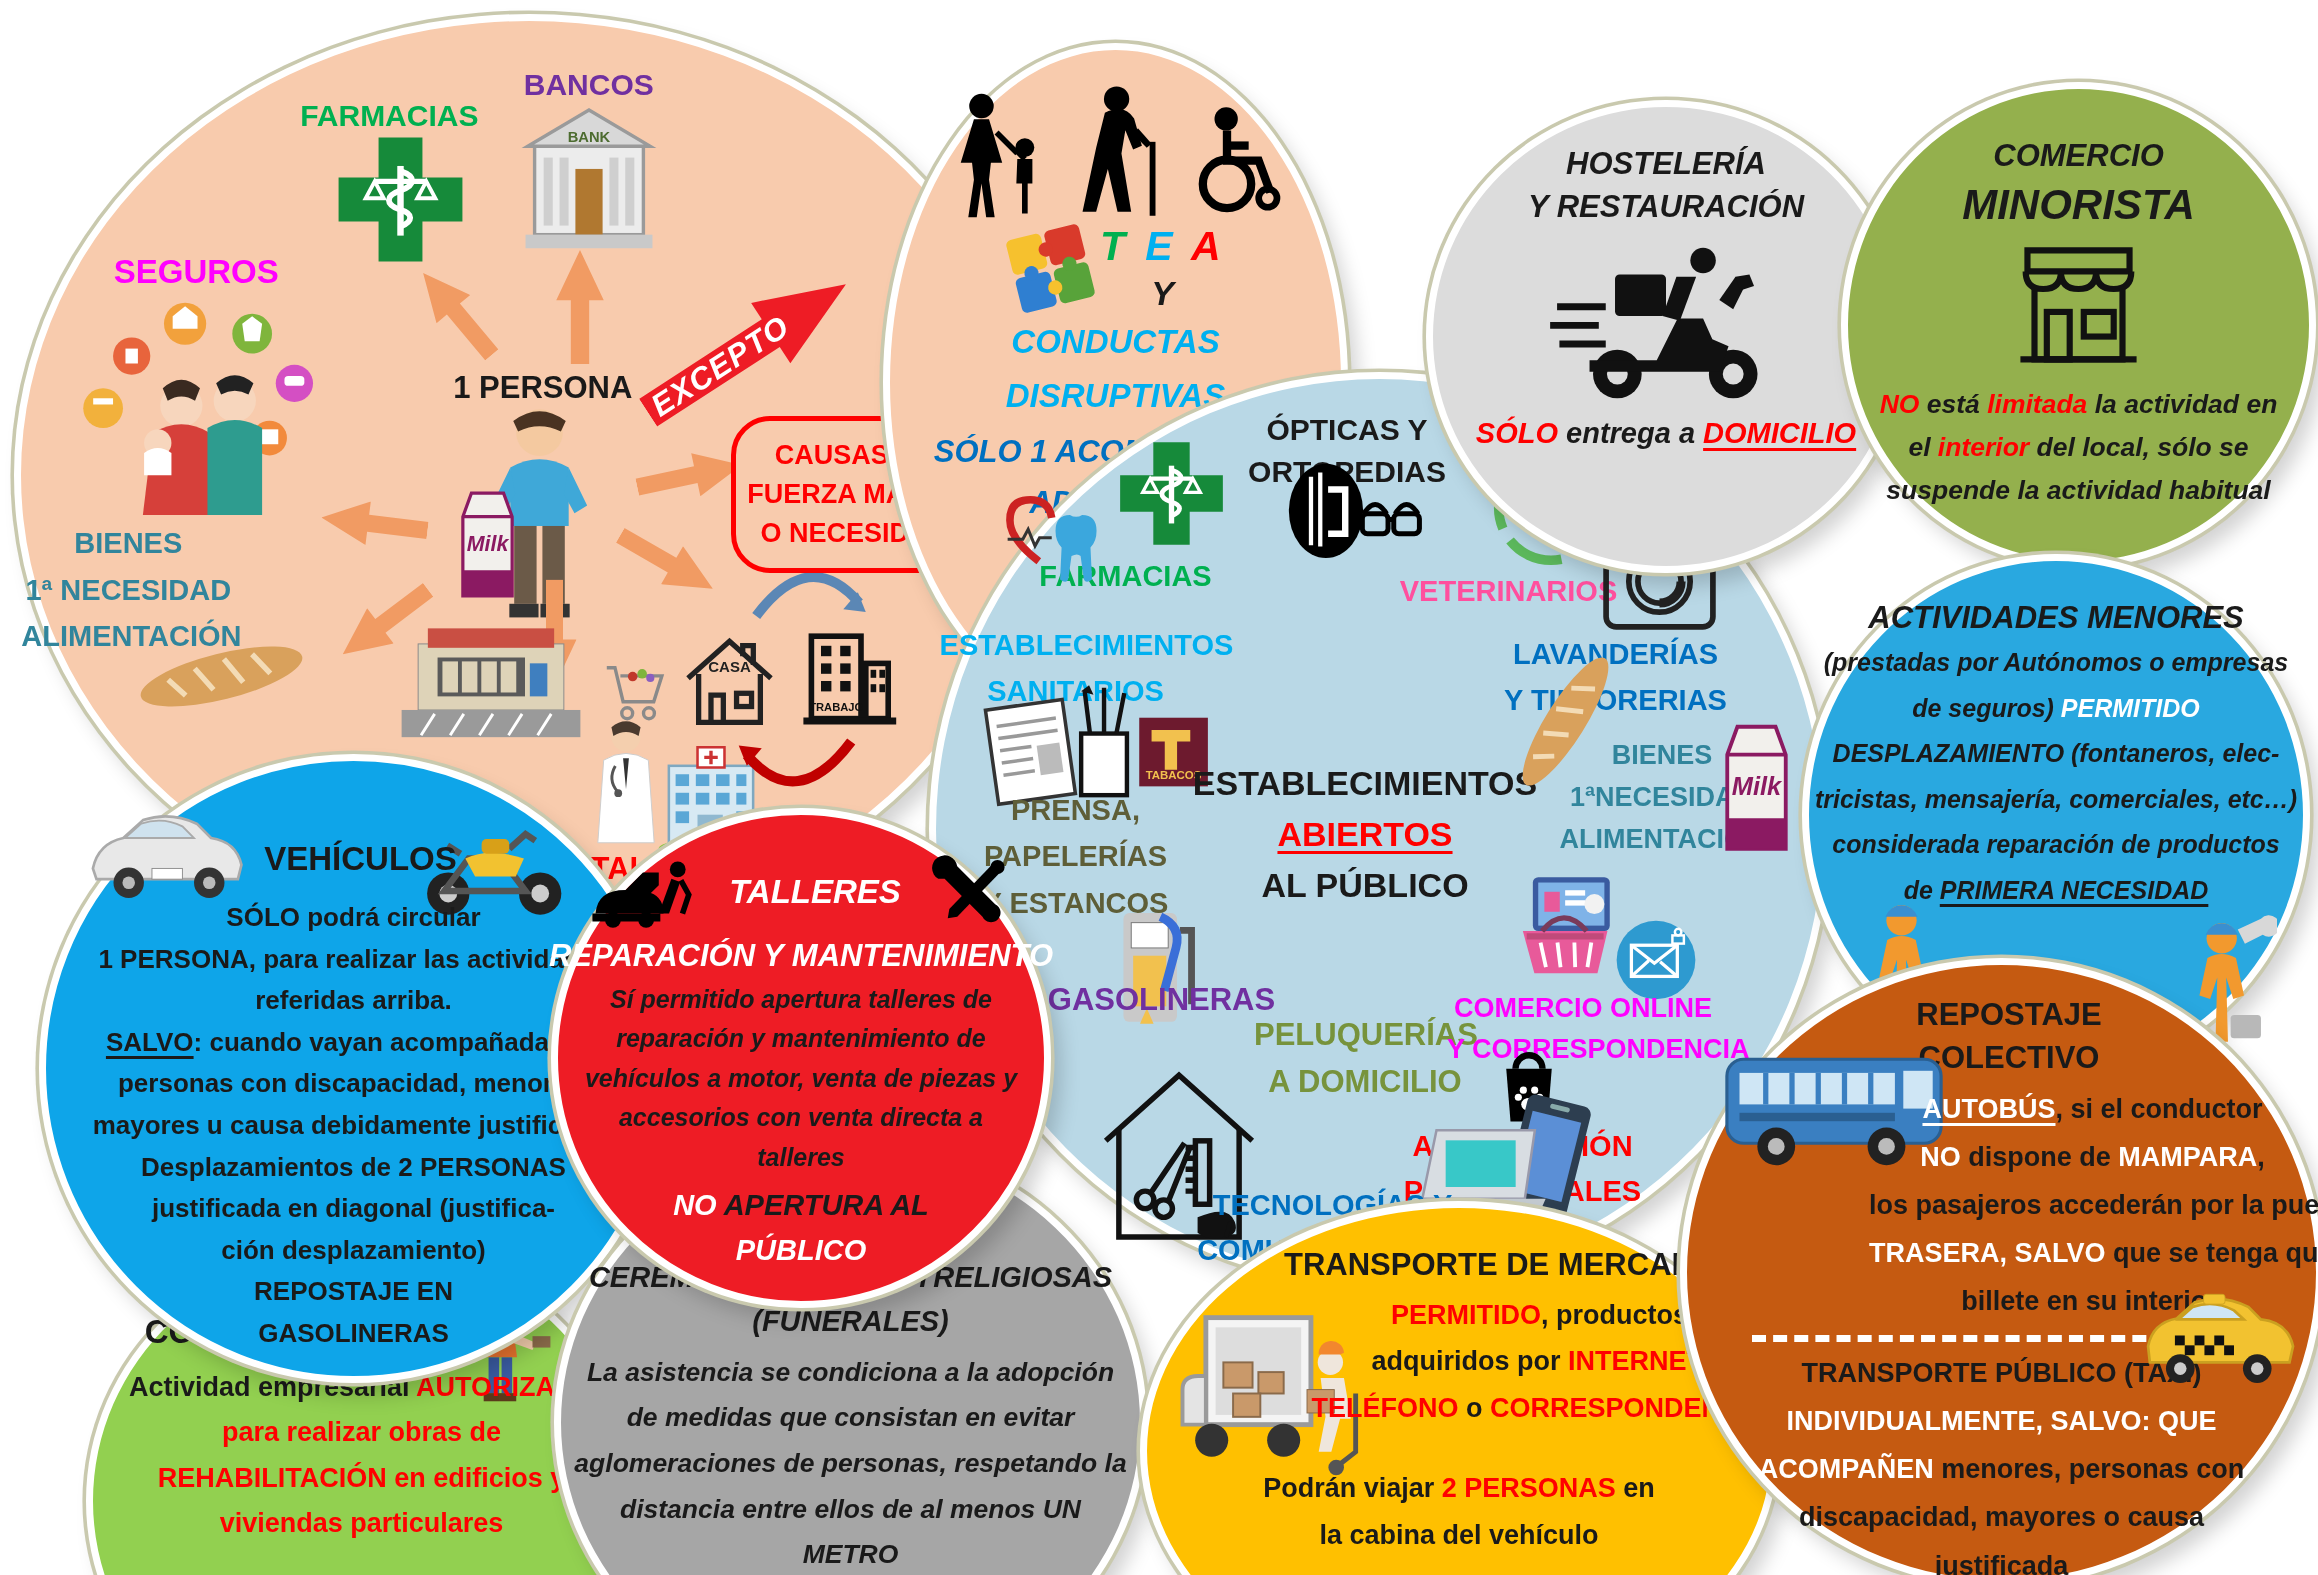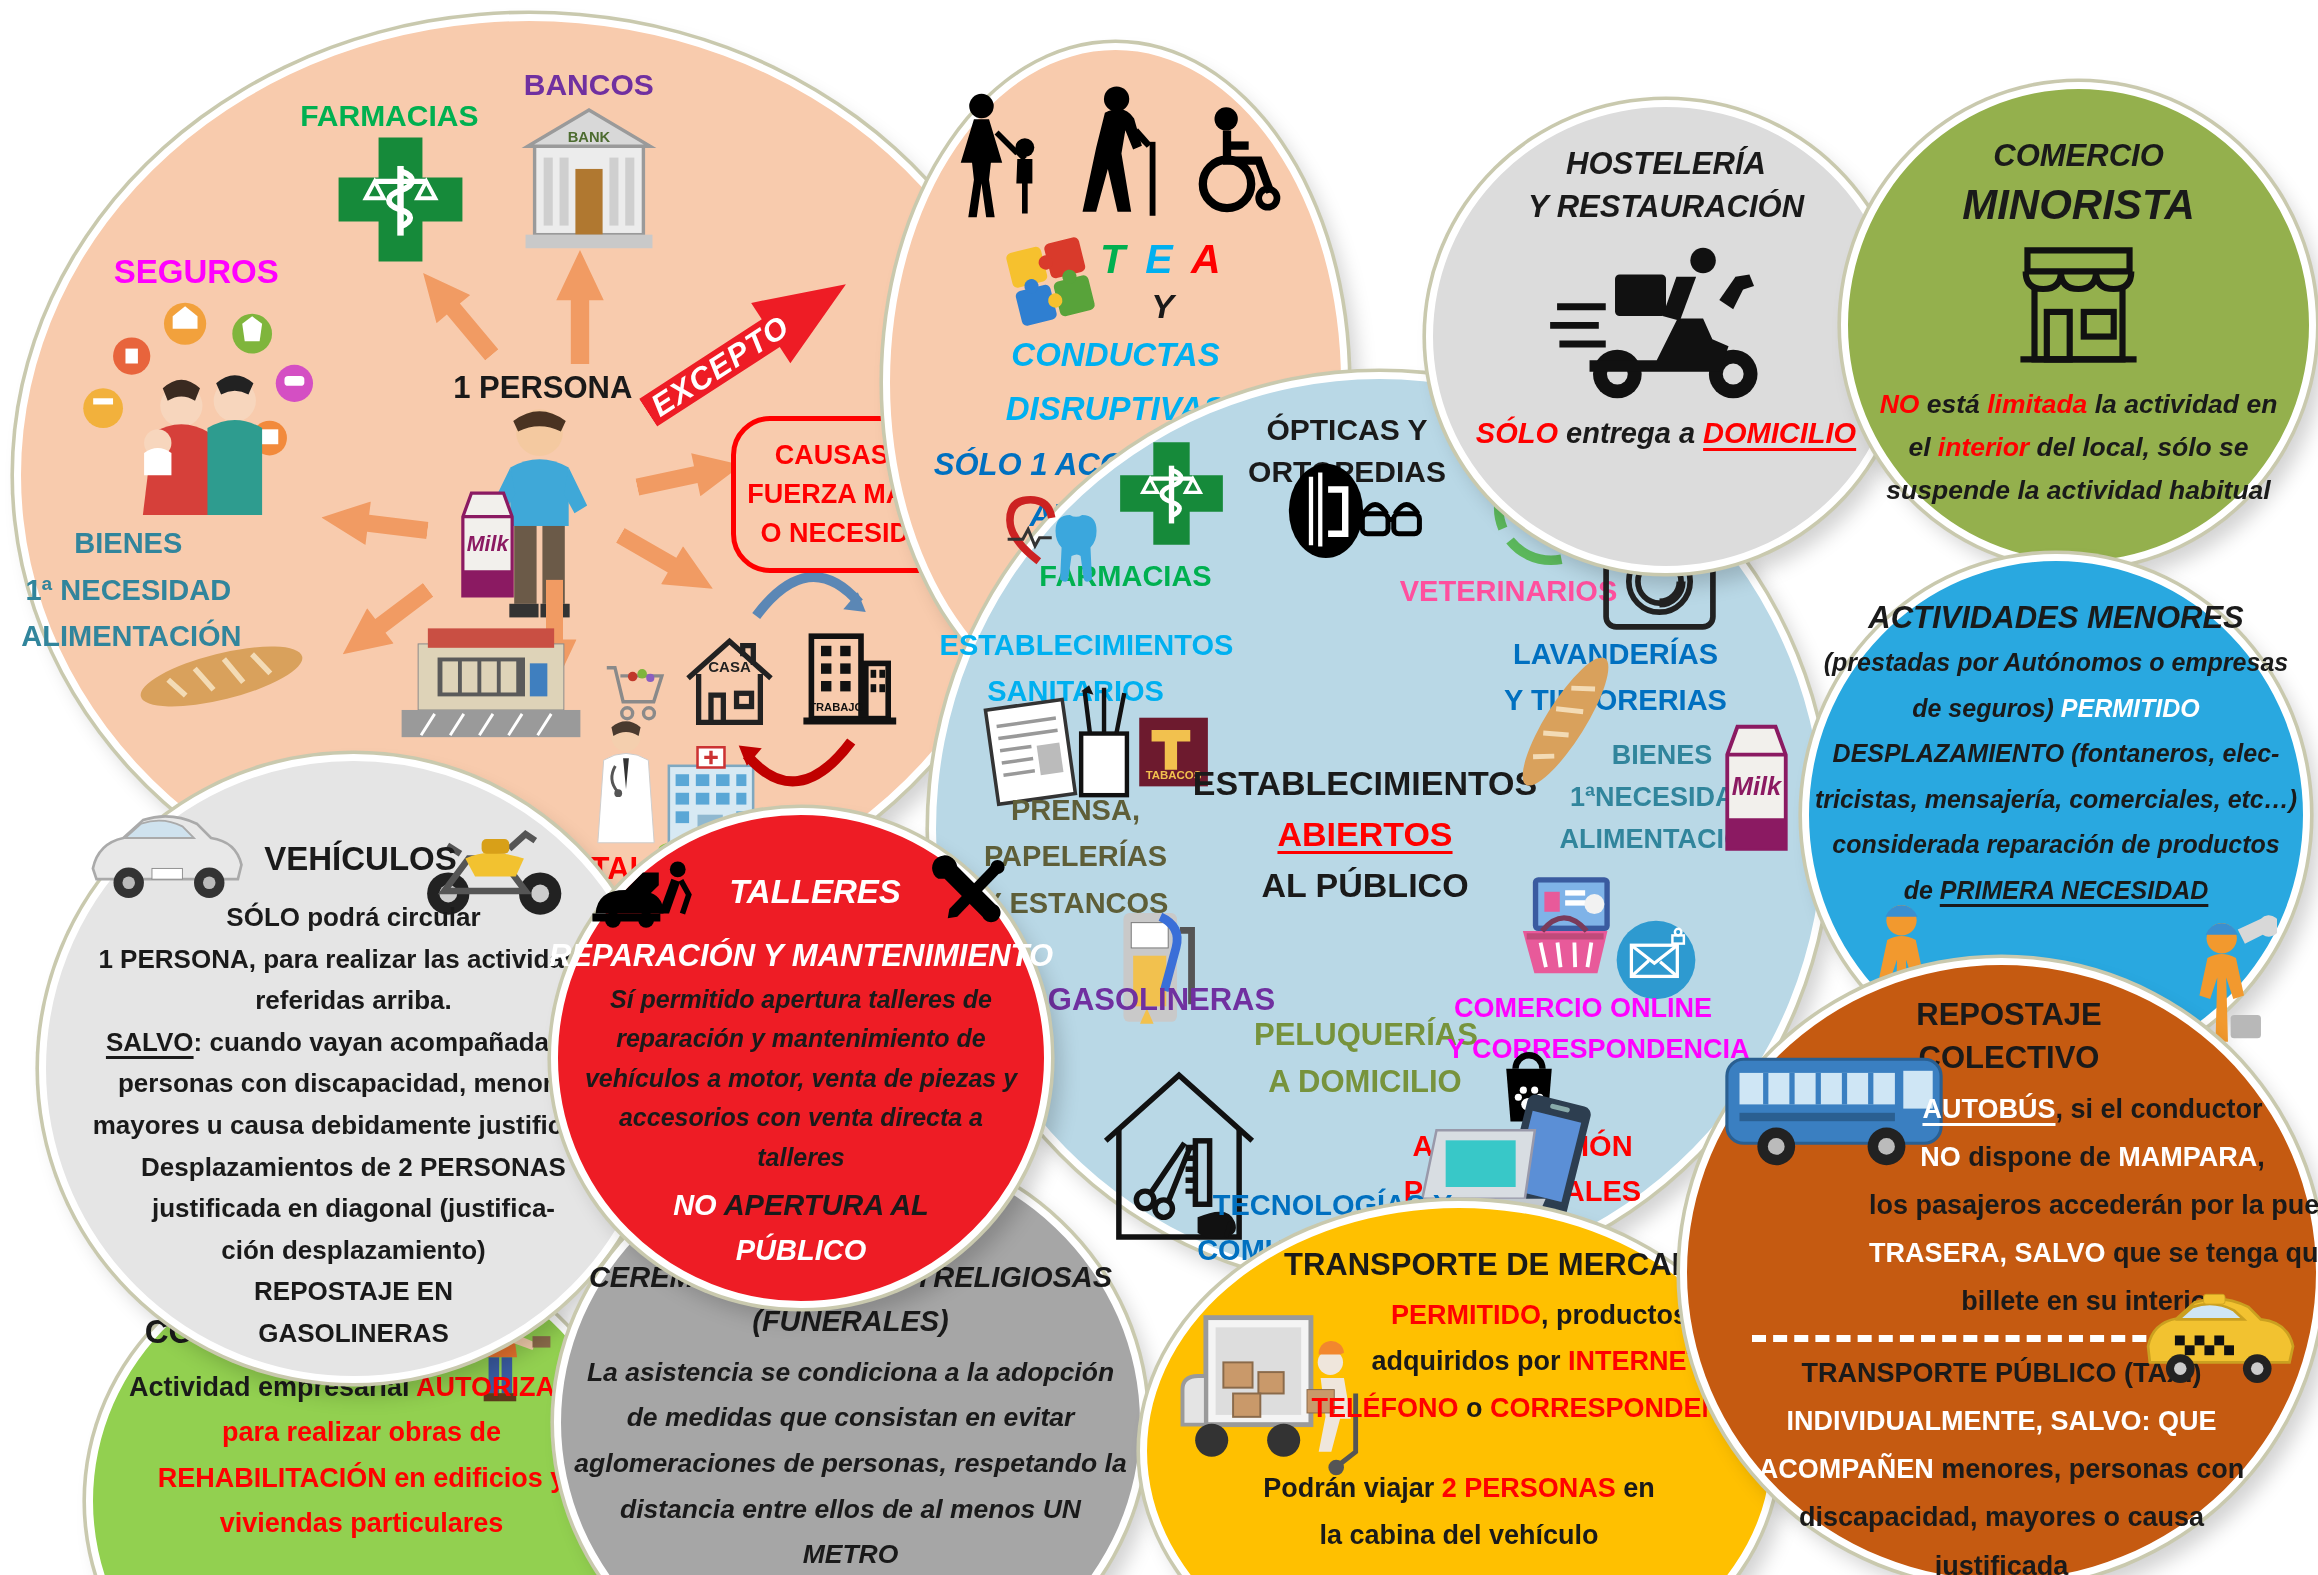--- a/index.html
+++ b/index.html
@@ -245,21 +245,21 @@
       <svg width="100" height="129" viewBox="0 0 120 135">
         <circle cx="47" cy="20" r="14" fill="#000"></circle>
         <g fill="none" stroke="#000" stroke-width="10">
           <circle cx="48" cy="98" r="29"></circle>
           <path d="M48 34v36h38l14 38"></path>
           <path d="M48 52h26"></path>
         </g>
         <circle cx="97" cy="115" r="11" fill="none" stroke="#000" stroke-width="8"></circle>
       </svg>
     </div>
-    <div style="display:flex;align-items:center;gap:5px;margin-top:13px;justify-content:center;">
+    <div style="display:flex;align-items:center;gap:5px;margin-top:0;justify-content:center;">
       <svg width="89" height="89" viewBox="0 0 100 100" style="transform:rotate(-14deg);">
         <rect x="8" y="8" width="40" height="40" rx="6" fill="#f6c12e"></rect>
           <rect x="52" y="8" width="40" height="40" rx="6" fill="#d93a2b"></rect>
         <rect x="8" y="52" width="40" height="40" rx="6" fill="#2f7fd1"></rect>
           <rect x="52" y="52" width="40" height="40" rx="6" fill="#58a33a"></rect>
         <circle cx="50" cy="28" r="8" fill="#d93a2b"></circle>
           <circle cx="28" cy="50" r="8" fill="#2f7fd1"></circle>
         <circle cx="72" cy="50" r="8" fill="#58a33a"></circle>
           <circle cx="50" cy="72" r="8" fill="#f6c12e"></circle>
       </svg>
@@ -267,21 +267,21 @@
         <div style="font-size:41px;letter-spacing:4.3px;"><span class="c-green">T </span><span class="c-cyan">E </span><span class="c-red">A</span></div>
         <div class="c-black" style="font-size:34px;margin-top:4.3px;">Y</div>
       </div>
     </div>
     <div class="c-cyan nw" style="font-size:33px;margin-top:10px;">CONDUCTAS</div>
     <div class="c-cyan nw" style="font-size:33px;margin-top:15.7px;">DISRUPTIVAS</div>
     <div class="c-blue nw" style="font-size:31px;margin-top:18.6px;">SÓLO 1 ACOMPAÑANTE</div>
     <div class="c-blue nw" style="font-size:31px;margin-top:15.7px;">ADICIONAL</div>
   </div>
 
-  <div class="circle" style="left:39px;top:754px;width:629px;height:629px;background:#e5e5e5;z-index:4;">
+  <div class="circle" style="left:39px;top:754px;width:629px;height:629px;background:#0ea5e9;z-index:4;">
     <svg class="ico" style="left:29px;top:44px;" width="179" height="100" viewBox="0 0 200 110">
       <path d="M20 70q6 -28 34 -34l22 -20q30 -10 60 4l16 16q28 4 34 30l-4 16H24z" fill="#e8e8e8" stroke="#aaa" stroke-width="3"></path>
       <path d="M56 36l18 -16q24 -8 46 3l13 13z" fill="#cfe2ee" stroke="#aaa" stroke-width="2"></path>
       <circle cx="60" cy="86" r="17" fill="#333"></circle>
         <circle cx="150" cy="86" r="17" fill="#333"></circle>
       <circle cx="60" cy="86" r="7" fill="#bbb"></circle>
         <circle cx="150" cy="86" r="7" fill="#bbb"></circle>
       <rect x="86" y="70" width="34" height="12" fill="#fff" stroke="#888"></rect>
     </svg>
     <svg class="ico" style="left:365px;top:39px;" width="164" height="122" viewBox="0 0 200 150">

